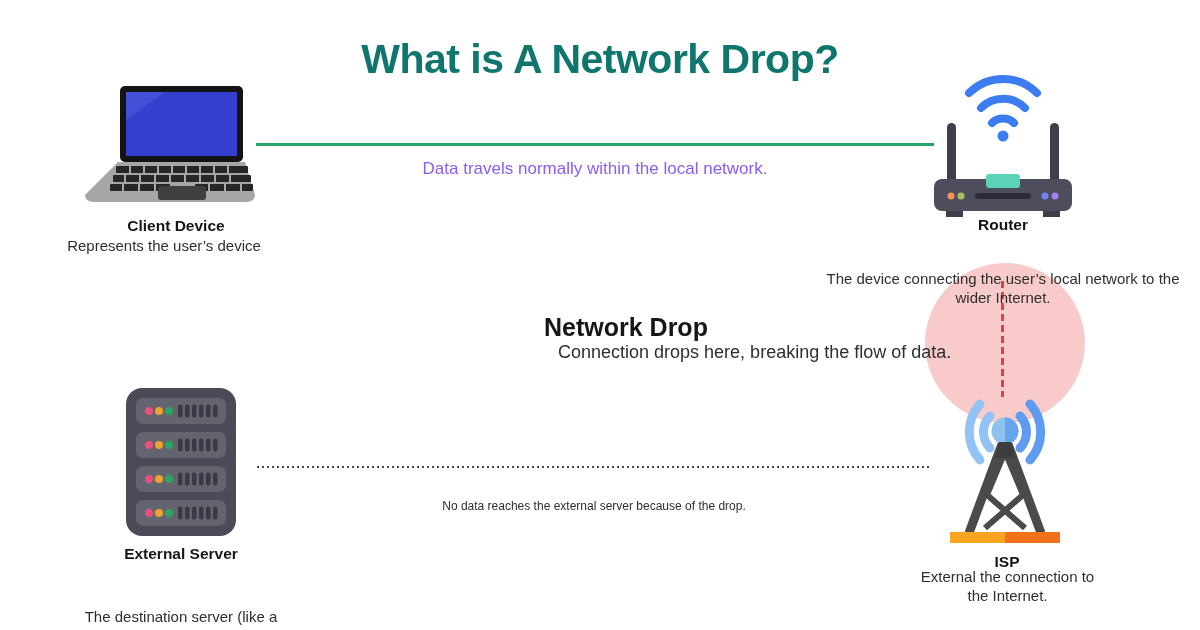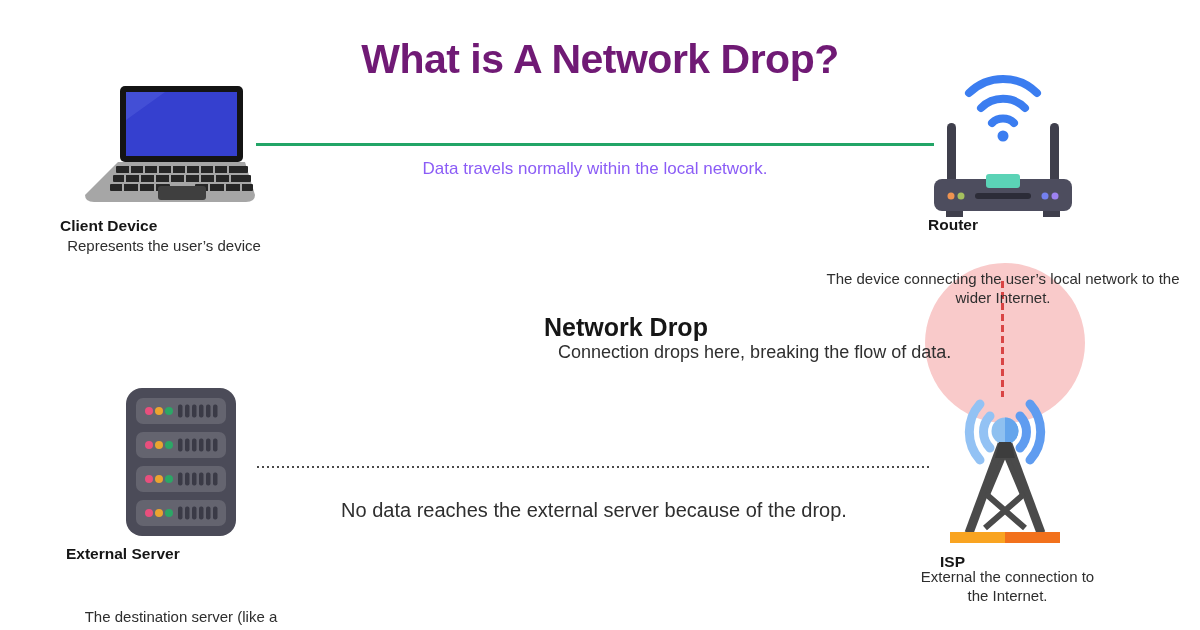--- a/index.html
+++ b/index.html
@@ -12,21 +12,21 @@
     color: #2e2e2e;
   }
   .abs { position: absolute; }
 
   .title {
     left: 0; top: 36px; width: 1200px;
     text-align: center;
     font-size: 41px;
     font-weight: 800;
     letter-spacing: -0.5px;
-    color: #701a75;
+    color: #0f766e;
     z-index: 5;
   }
 
   
   .line-local {
     left: 256px; top: 143px; width: 678px; height: 3px;
     background: #22a567;
     z-index: 3;
   }
   .line-external {
@@ -35,26 +35,26 @@
     z-index: 3;
   }
 
   .caption-local {
     left: 256px; top: 159px; width: 678px;
     text-align: center; font-size: 17px; color: #8b5cf6;
     z-index: 4;
   }
   .caption-external {
     left: 257px; top: 499px; width: 674px;
-    text-align: center; font-size: 20px; color: #2f2f2f;
-    z-index: 4;
-  }
-
-  
-  .node-label { font-weight: 700; font-size: 15.5px; color: #161616; }
+    text-align: center; font-size: 12px; color: #2f2f2f;
+    z-index: 4;
+  }
+
+  
+  .node-label { font-weight: 700; font-size: 15.5px; color: #161616; text-align: center; }
   .node-caption { font-size: 15px; color: #2e2e2e; text-align: center; line-height: 19px; }
 
   .client-label   { left: 60px;  top: 217px; width: 232px; z-index: 4; }
   .client-caption { left: 36px;  top: 236px; width: 256px; z-index: 4; }
 
   .router-label   { left: 928px; top: 216px; width: 150px; z-index: 4; }
   .router-caption { left: 808px; top: 241px; width: 390px; z-index: 4; margin-top: 28px; }
 
   .server-label   { left: 66px;  top: 545px; width: 230px; z-index: 4; }
   .server-caption { left: 81px;  top: 567px; width: 200px; z-index: 4; margin-top: 40px; }

